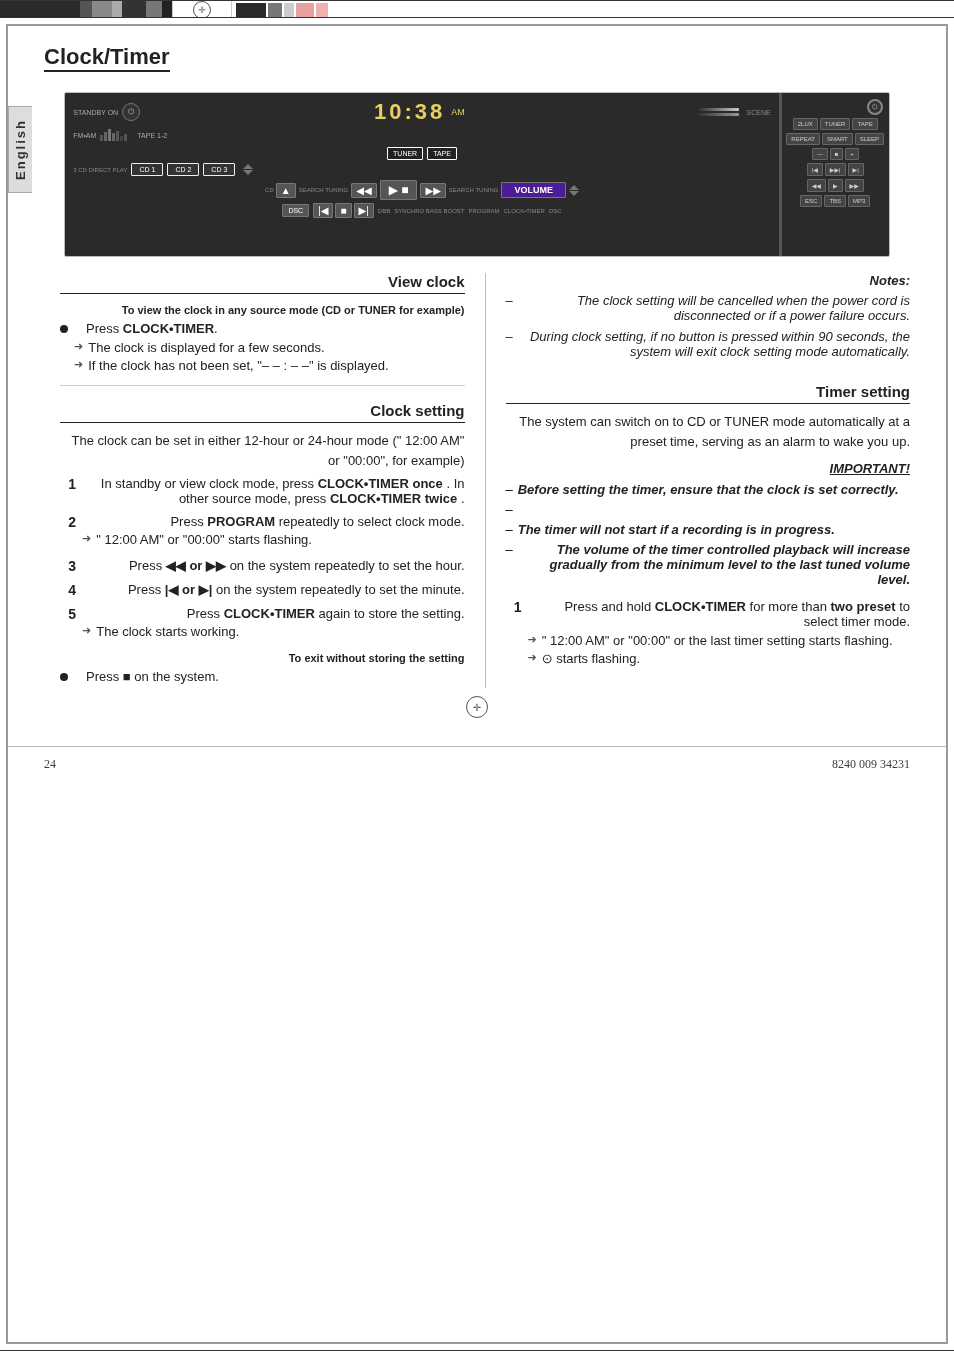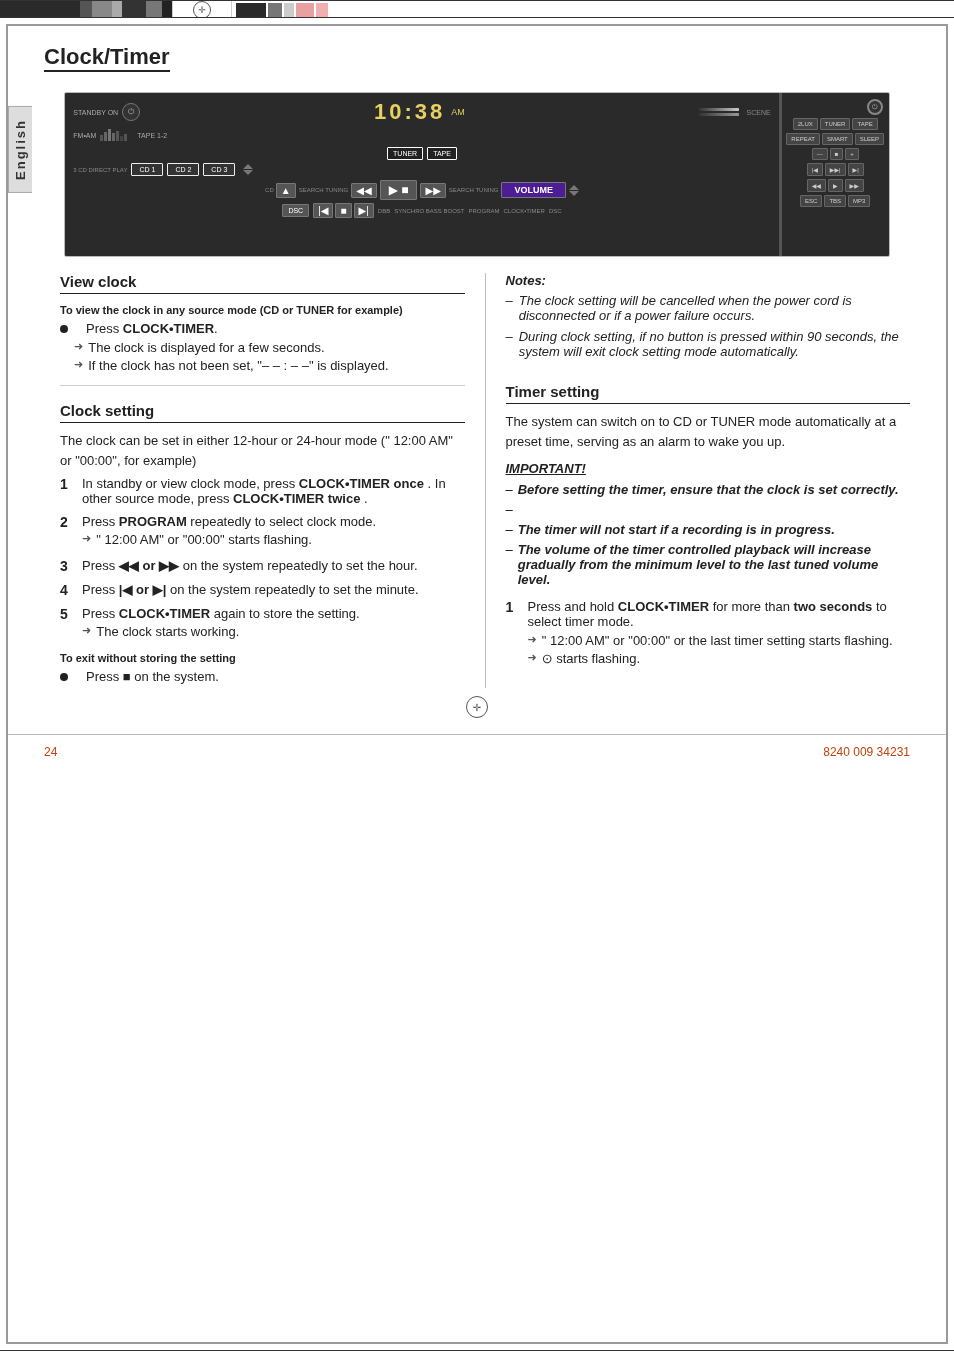--- a/index.html
+++ b/index.html
@@ -187,20 +187,21 @@
       font-size: 13px;
       color: #333;
       letter-spacing: 2px;
     }
 
     
     .content-area {
       display: flex;
       gap: 0;
       padding: 0 36px 0 52px;
+      text-align: right;
     }
 
     .col-left {
       flex: 1;
       padding-right: 20px;
       border-right: 1px solid #bbb;
     }
     .col-right {
       flex: 1;
       padding-left: 20px;
@@ -312,23 +313,24 @@
       align-items: flex-start;
       gap: 5px;
     }
 
     
     .page-footer {
       display: flex;
       justify-content: space-between;
       padding: 10px 36px;
       border-top: 1px solid #bbb;
-      margin-top: 8px;
+      margin-top: 20px;
       font-size: 12px;
-      color: #c2410c;
+      color: #404040;
+      font-family: Liberation Serif, serif;
     }
 
     .bottom-crosshair {
       display: flex;
       justify-content: center;
       padding: 8px;
     }
   </style>
 </head>
 <body>
@@ -606,21 +608,21 @@
           <span>–</span>
           <span><strong>The volume of the timer controlled playback will increase gradually from the minimum level to the last tuned volume level.</strong></span>
         </div>
       </div>
 
       <div class="step-row" style="margin-top:12px;">
         <div class="step-num">1</div>
         <div class="step-content">
           <div>
             Press and hold <span class="kbd">CLOCK•TIMER</span>
-            for more than <span class="kbd">two seconds</span>
+            for more than <span class="kbd">two preset</span>
             <span>to select timer mode.</span>
           </div>
           <div class="arrow-item" style="margin-left:0;margin-top:4px;">
             <span class="arrow">➜</span>
             <span>" 12:00  AM" or "00:00" or the last timer setting starts flashing.</span>
           </div>
           <div class="arrow-item" style="margin-left:0;">
             <span class="arrow">➜</span>
             <span>⊙ starts flashing.</span>
           </div>

